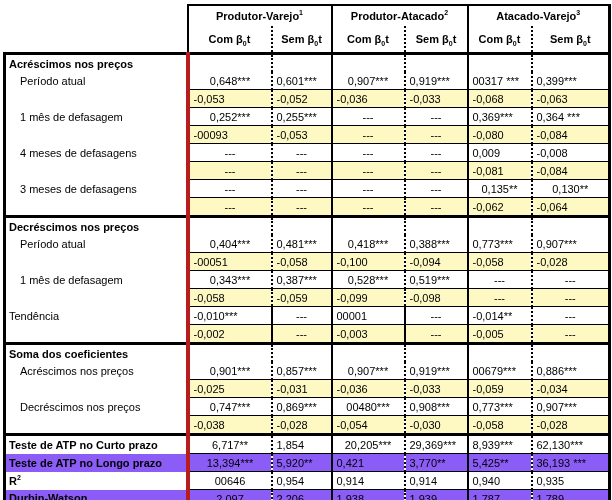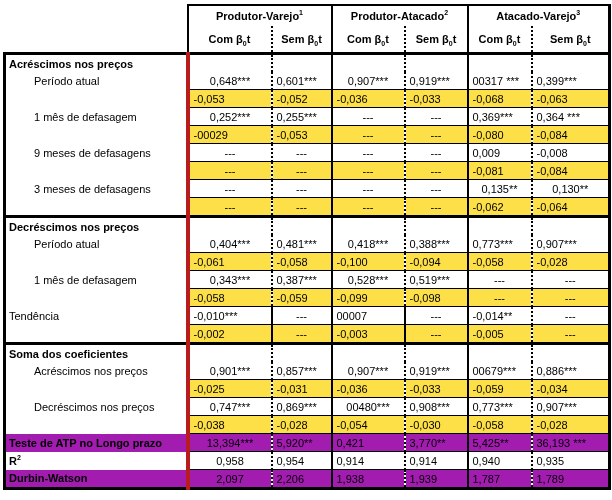--- a/index.html
+++ b/index.html
@@ -12,32 +12,32 @@
   col.c-v2 { width:60px; }
   col.c-v3 { width:73px; }
   col.c-v4 { width:63px; }
   col.c-v5 { width:64px; }
   col.c-v6 { width:78px; }
   .hdr1 td { height:20px; line-height:20px; }
   .hdr2 td { height:26px; line-height:26px; }
   sup { font-size:7px; line-height:0; vertical-align:super; }
   sub { font-size:7px; line-height:0; }
   .lab { border-left:3px solid #000; border-right:4px solid #b91c1c; padding-left:3px; }
-  .lab.ind { padding-left:28px;margin-left:44px; }
+  .lab.ind { padding-left:14px;margin-left:44px; }
   .lab.bold { font-weight:bold; }
   .lastcol { border-right:3px solid #000; }
   .v { padding-left:4px; }
   .vc { text-align:center; }
   .dot { border-right:2px dotted #000; }
   .sol { border-right:2px solid #000; }
-  .se td.v, .se td.vc { background:#fde047;margin-top:45px; }
+  .se td.v, .se td.vc { background:#fef9c3;margin-top:45px; }
   .topsec td { border-top:3px solid #000; }
   .line td.v, .line td.vc { border-top:1px solid #000; }
   .bot td { border-bottom:3px solid #000; }
-  .gray td.v, .gray td.vc, .gray td.lab { background:#a21caf;margin-left:8px; }
+  .gray td.v, .gray td.vc, .gray td.lab { background:#8b5cf6;margin-left:8px; }
 </style>
 </head>
 <body>
 
 <div id="wrap">
 <table>
   <colgroup>
     <col class="c-label">
         <col class="c-v1">
         <col class="c-v2">
@@ -96,29 +96,29 @@
     <td class="lab ind">1 mês de defasagem</td>
     <td class="vc dot">0,252***</td>
     <td class="v sol">0,255***</td>
     <td class="vc dot">---</td>
     <td class="vc sol">---</td>
     <td class="v dot">0,369***</td>
     <td class="v lastcol">0,364 ***</td>
   </tr>
   <tr class="se line">
     <td class="lab"></td>
-    <td class="v dot">-00029</td>
+    <td class="v dot">-00093</td>
     <td class="v sol">-0,053</td>
     <td class="vc dot">---</td>
     <td class="vc sol">---</td>
     <td class="v dot">-0,080</td>
     <td class="v lastcol">-0,084</td>
   </tr>
   <tr class="line">
-    <td class="lab ind">9 meses de defasagens</td>
+    <td class="lab ind">4 meses de defasagens</td>
     <td class="vc dot">---</td>
     <td class="vc sol">---</td>
     <td class="vc dot">---</td>
     <td class="vc sol">---</td>
     <td class="v dot">0,009</td>
     <td class="v lastcol">-0,008</td>
   </tr>
   <tr class="se line">
     <td class="lab"></td>
     <td class="vc dot">---</td>
@@ -160,21 +160,21 @@
     <td class="lab ind">Período atual</td>
     <td class="vc dot">0,404***</td>
     <td class="v sol">0,481***</td>
     <td class="vc dot">0,418***</td>
     <td class="v sol">0,388***</td>
     <td class="v dot">0,773***</td>
     <td class="v lastcol">0,907***</td>
   </tr>
   <tr class="se line">
     <td class="lab"></td>
-    <td class="v dot">-0,061</td>
+    <td class="v dot">-00051</td>
     <td class="v sol">-0,058</td>
     <td class="v dot">-0,100</td>
     <td class="v sol">-0,094</td>
     <td class="v dot">-0,058</td>
     <td class="v lastcol">-0,028</td>
   </tr>
   <tr class="line">
     <td class="lab ind">1 mês de defasagem</td>
     <td class="vc dot">0,343***</td>
     <td class="v sol">0,387***</td>
@@ -189,21 +189,21 @@
     <td class="v sol">-0,059</td>
     <td class="v dot">-0,099</td>
     <td class="v sol">-0,098</td>
     <td class="vc dot">---</td>
     <td class="vc lastcol">---</td>
   </tr>
   <tr class="line">
     <td class="lab">Tendência</td>
     <td class="v sol">-0,010***</td>
     <td class="vc sol">---</td>
-    <td class="v sol">00007</td>
+    <td class="v sol">00001</td>
     <td class="vc sol">---</td>
     <td class="v dot">-0,014**</td>
     <td class="vc lastcol">---</td>
   </tr>
   <tr class="se line">
     <td class="lab"></td>
     <td class="v sol">-0,002</td>
     <td class="vc sol">---</td>
     <td class="v sol">-0,003</td>
     <td class="vc sol">---</td>
@@ -250,32 +250,41 @@
   <tr class="se line">
     <td class="lab"></td>
     <td class="v dot">-0,038</td>
     <td class="v sol">-0,028</td>
     <td class="v dot">-0,054</td>
     <td class="v sol">-0,030</td>
     <td class="v dot">-0,058</td>
     <td class="v lastcol">-0,028</td>
   </tr>
 
+  <tr class="topsec">
+    <td class="lab bold">Teste de ATP no Curto prazo</td>
+    <td class="vc dot">6,717**</td>
+    <td class="v sol">1,854</td>
+    <td class="vc dot">20,205***</td>
+    <td class="v sol">29,369***</td>
+    <td class="v dot">8,939***</td>
+    <td class="v lastcol">62,130***</td>
+  </tr>
   <tr class="line gray">
     <td class="lab bold">Teste de ATP no Longo prazo</td>
     <td class="vc dot">13,394***</td>
     <td class="v sol">5,920**</td>
     <td class="v dot">0,421</td>
     <td class="v sol">3,770**</td>
     <td class="v dot">5,425**</td>
     <td class="v lastcol">36,193 ***</td>
   </tr>
   <tr class="line">
     <td class="lab bold"><span>R</span><sup>2</sup></td>
-    <td class="vc dot">0,958</td>
+    <td class="vc dot">00646</td>
     <td class="v sol">0,954</td>
     <td class="v dot">0,914</td>
     <td class="v sol">0,914</td>
     <td class="v dot">0,940</td>
     <td class="v lastcol">0,935</td>
   </tr>
   <tr class="line gray bot">
     <td class="lab bold">Durbin-Watson</td>
     <td class="vc dot">2,097</td>
     <td class="v sol">2,206</td>

